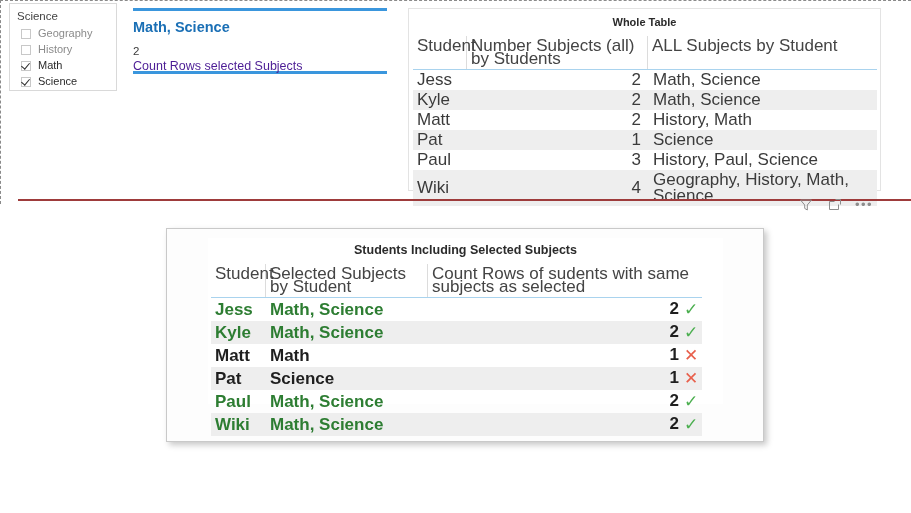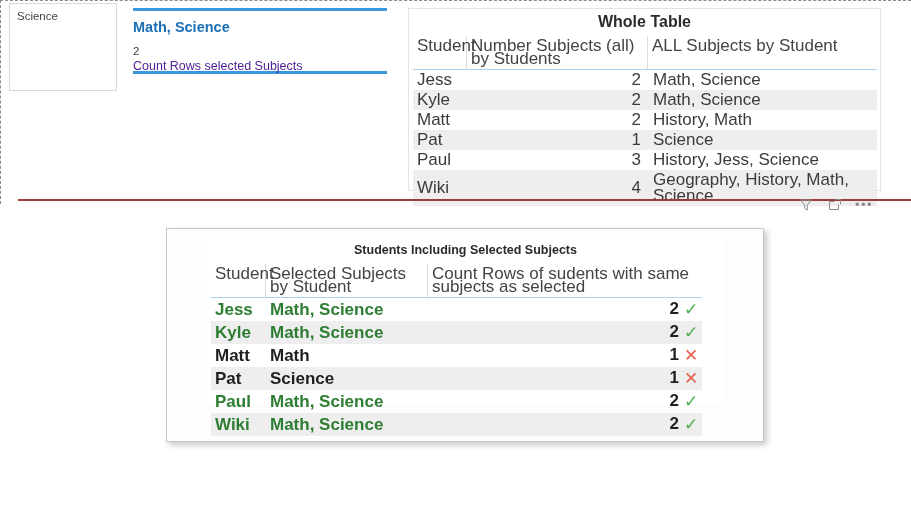--- a/index.html
+++ b/index.html
@@ -122,21 +122,21 @@
     left: 408px;
     top: 8px;
     width: 473px;
     height: 183px;
     background: #ffffff;
     border: 1px solid #e3e3e3;
     box-sizing: border-box;
   }
   #whole-table-card .vis-title {
     text-align: center;
-    font-size: 16px;
+    font-size: 11px;
     font-weight: bold;
     color: #2b2b2b;
     line-height: 16px;
     padding-top: 5px;
   }
   table.pbi {
     border-collapse: collapse;
     table-layout: fixed;
     font-size: 17px;
     color: #3b3b3b;
@@ -258,20 +258,38 @@
   .mark.no { color: #e8604c; }
 </style>
 </head>
 <body>
 
 <div class="sel-frame sel-frame-top"></div>
 <div class="sel-frame sel-frame-left"></div>
 
 <div id="slicer">
   <div class="slicer-title">Science</div>
+  <div id="slicer-rows">
+      <div class="slicer-row">
+        <span class="cbx"></span>
+        <span class="slicer-label">Geography</span>
+      </div>
+      <div class="slicer-row">
+        <span class="cbx"></span>
+        <span class="slicer-label">History</span>
+      </div>
+      <div class="slicer-row checked">
+        <span class="cbx checked"></span>
+        <span class="slicer-label">Math</span>
+      </div>
+      <div class="slicer-row checked">
+        <span class="cbx checked"></span>
+        <span class="slicer-label">Science</span>
+      </div>
+    </div>
 </div>
 
 <div id="card">
   <div class="card-title">Math, Science</div>
   <div class="card-value">2</div>
   <div class="card-caption">Count Rows selected Subjects</div>
 </div>
 
 <div id="whole-table-card">
   <div class="vis-title">Whole Table</div>
@@ -300,21 +318,21 @@
           <td class="c-subj">History, Math</td>
         </tr>
         <tr class="alt">
           <td class="c-student">Pat</td>
           <td class="c-num">1</td>
           <td class="c-subj">Science</td>
         </tr>
         <tr class="">
           <td class="c-student">Paul</td>
           <td class="c-num">3</td>
-          <td class="c-subj">History, Jess, Science</td>
+          <td class="c-subj">History, Paul, Science</td>
         </tr>
         <tr class="alt">
           <td class="c-student">Wiki</td>
           <td class="c-num">4</td>
           <td class="c-subj">Geography, History, Math, Science</td>
         </tr>
       </tbody>
   </table>
 </div>
 

